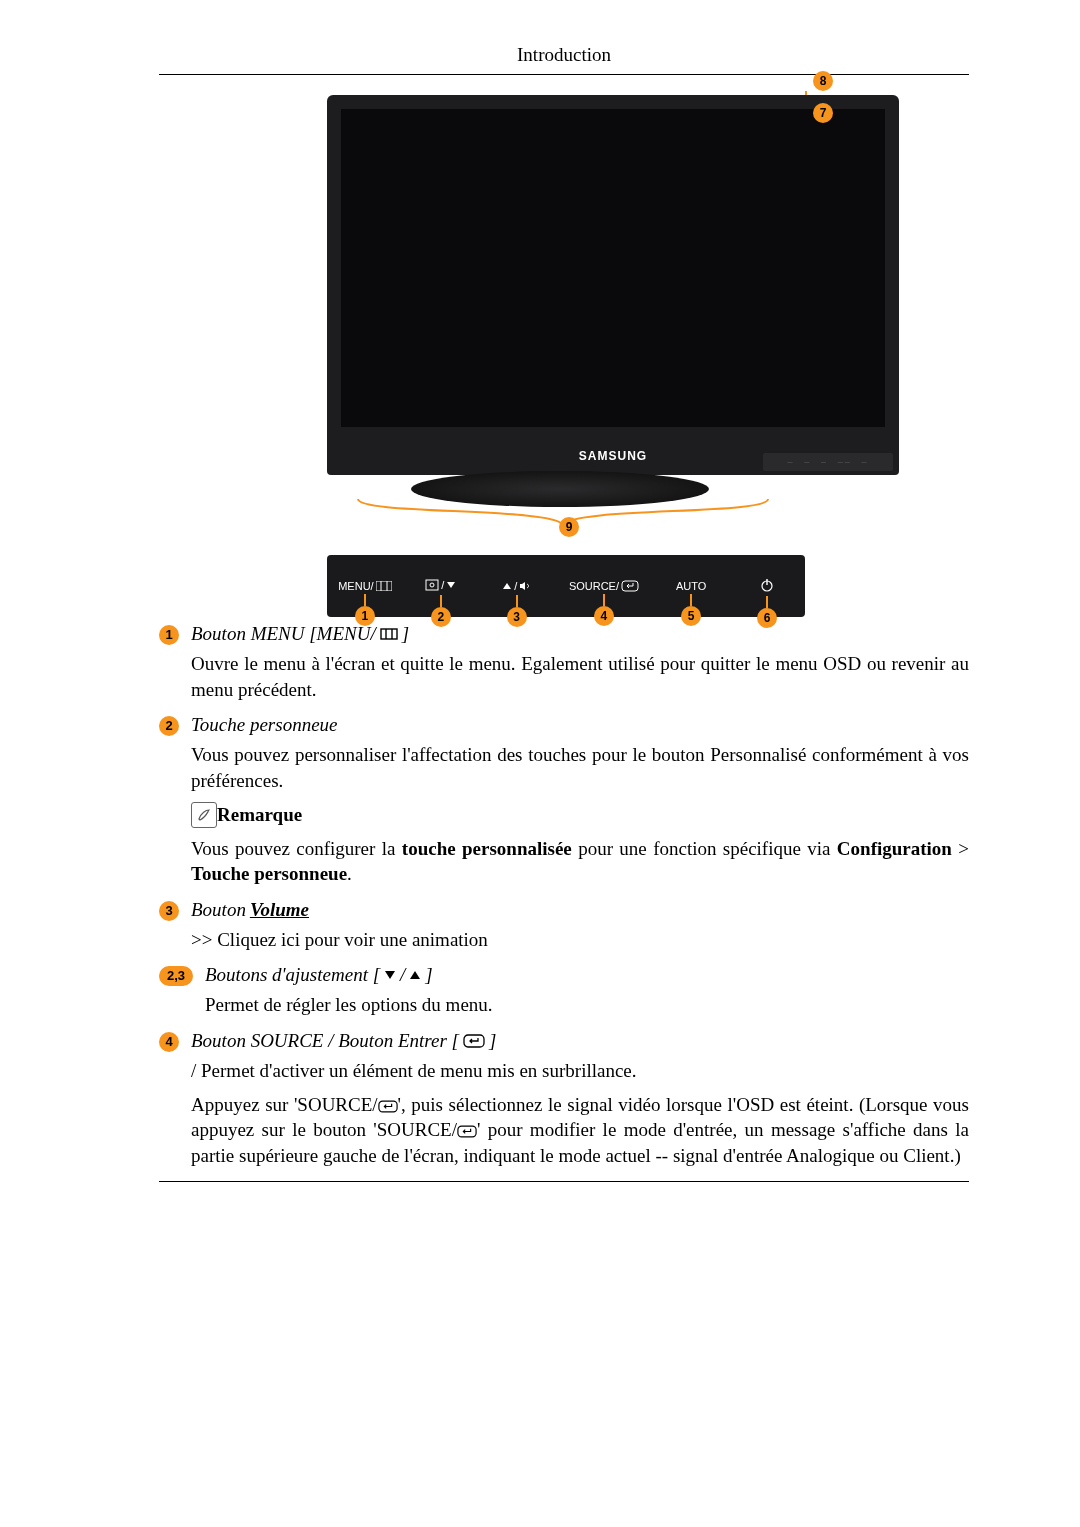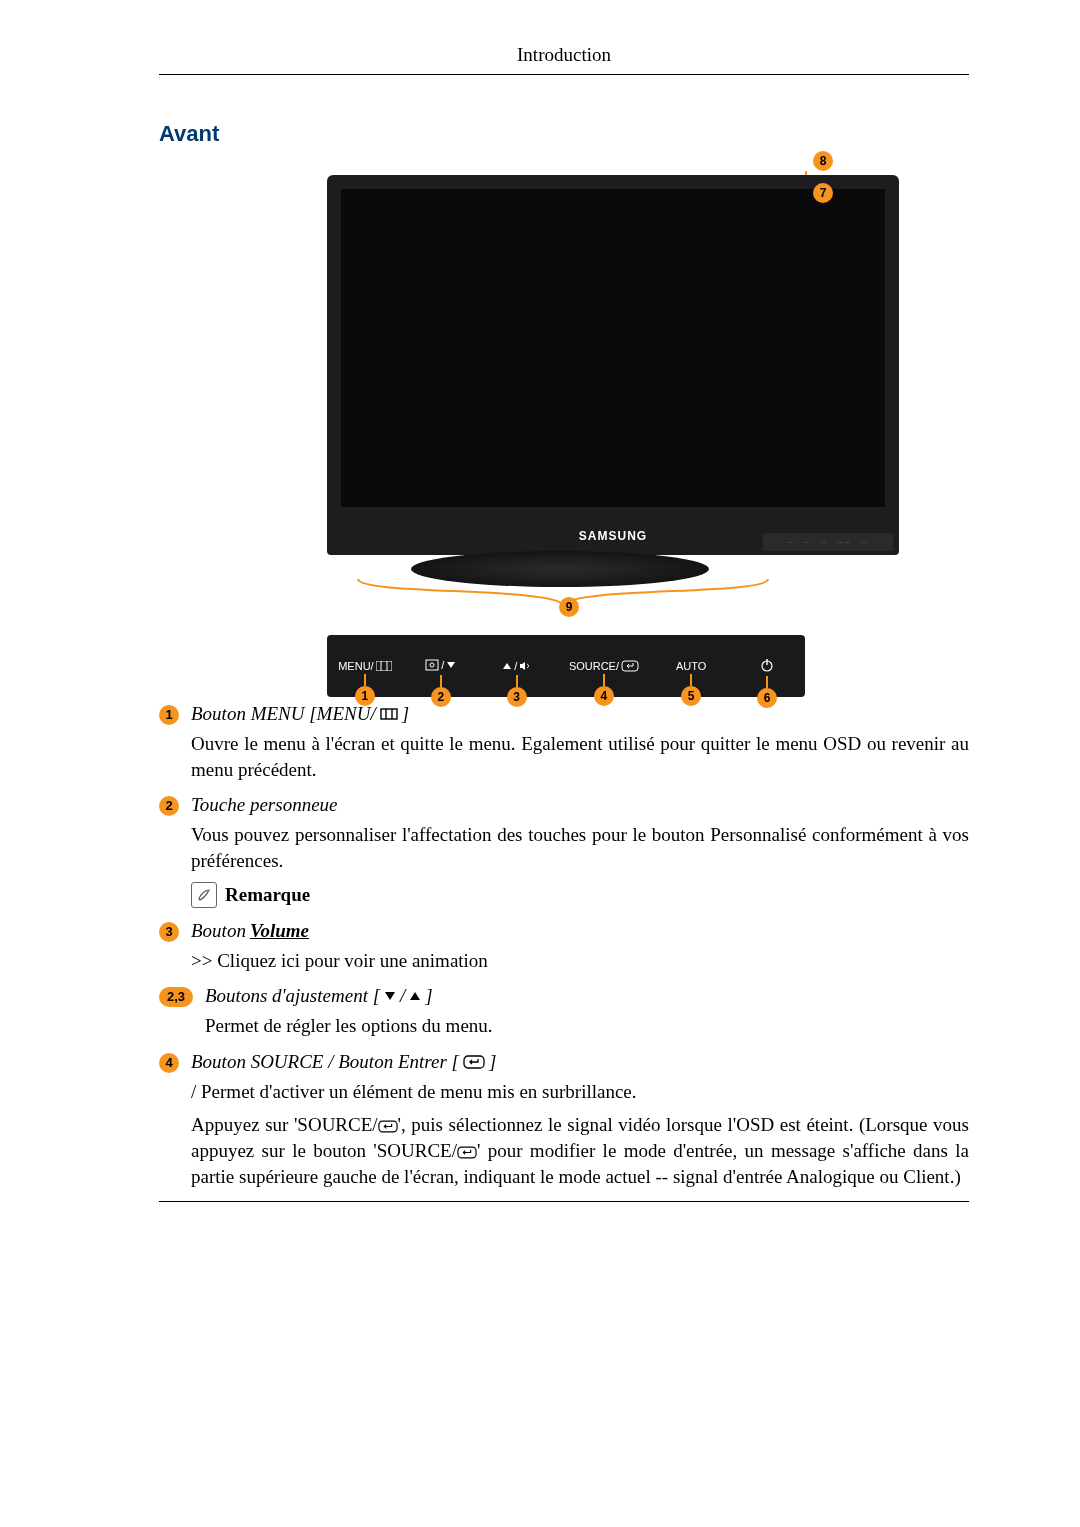--- a/index.html
+++ b/index.html
@@ -188,21 +188,20 @@
   }
   .entry-para {
     font-size: 19px;
     line-height: 1.35;
     text-align: justify;
     margin-bottom: 8px;
   }
   .note-line {
     display: flex;
     align-items: center;
-    gap: 8px;
     margin: 6px 0 8px 0;
   }
   .note-icon {
     width: 24px; height: 24px;
     border: 1px solid #666;
     border-radius: 3px;
     display: inline-flex;
     align-items: center; justify-content: center;
   }
   .note-label { font-weight: bold; font-size: 19px; }
@@ -222,21 +221,20 @@
   }
 </style>
 </head>
 <body>
 
 <div class="page">
 
   <div class="header-title">Introduction</div>
   <hr class="rule">
 
-  <div class="section-title">Avant</div>
 
   <div class="figure-wrap">
     <div class="figure">
 
       <div class="leader" style="left:506px; top:16px; width:2px; height:10px;"></div>
       <div class="leader" style="left:506px; top:46px; width:2px; height:348px;"></div>
 
       <div class="monitor-body">
         <div class="monitor-cam"></div>
         <div class="monitor-screen"></div>
@@ -352,20 +350,23 @@
         <span>Touche personneue</span>
       </div>
       <div class="entry-para">Vous pouvez personnaliser l'affectation des touches pour le bouton Personnalisé conformément à vos préférences.</div>
       <div class="note-line">
         <span class="note-icon">
           <svg width="16" height="16" viewBox="0 0 16 16">
               <path d="M3 12 C 5 6, 10 3, 13 3 C 11 6, 10 10, 4 13 Z" fill="none" stroke="#555" stroke-width="1.2"></path>
             </svg>
         </span>
         <span class="note-label">Remarque</span>
+      </div>
+      <div class="entry-para">
+        <span>Vous pouvez configurer la </span><span class="bold">touche personnalisée</span><span> pour une fonction spécifique via </span><span class="bold">Configuration</span><span> &gt; </span><span class="bold">Touche personneue</span><span>.</span>
       </div>
     </div>
   </div>
 
   <div class="entry">
     <div class="bullet">3</div>
     <div class="entry-body">
       <div class="entry-title">
         <span>Bouton </span>
           <span class="bold ital">Volume</span>

